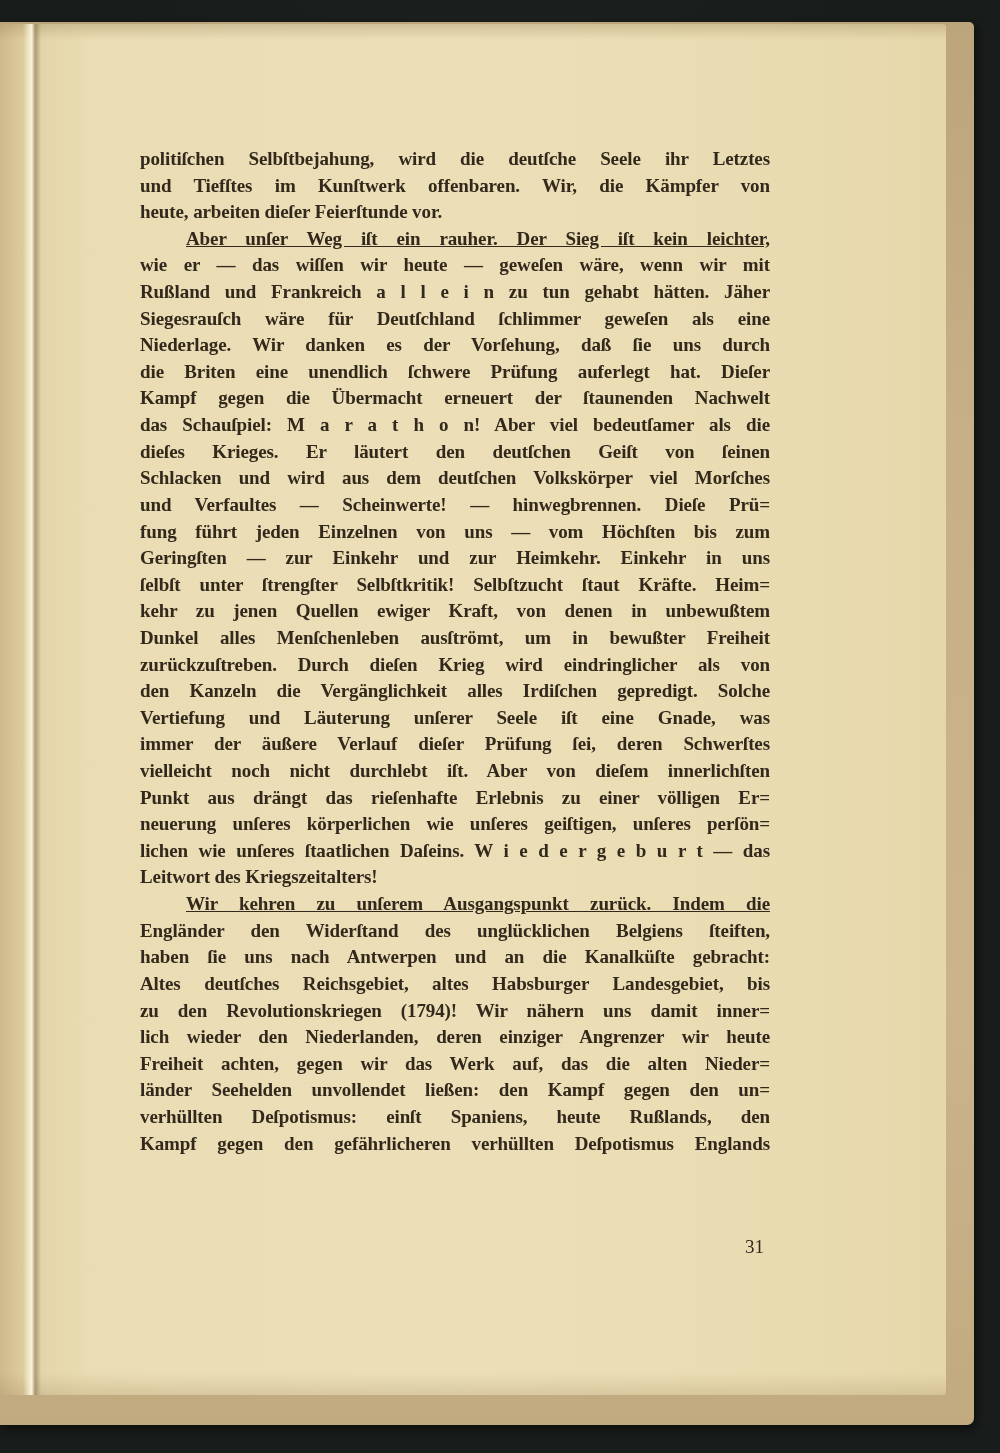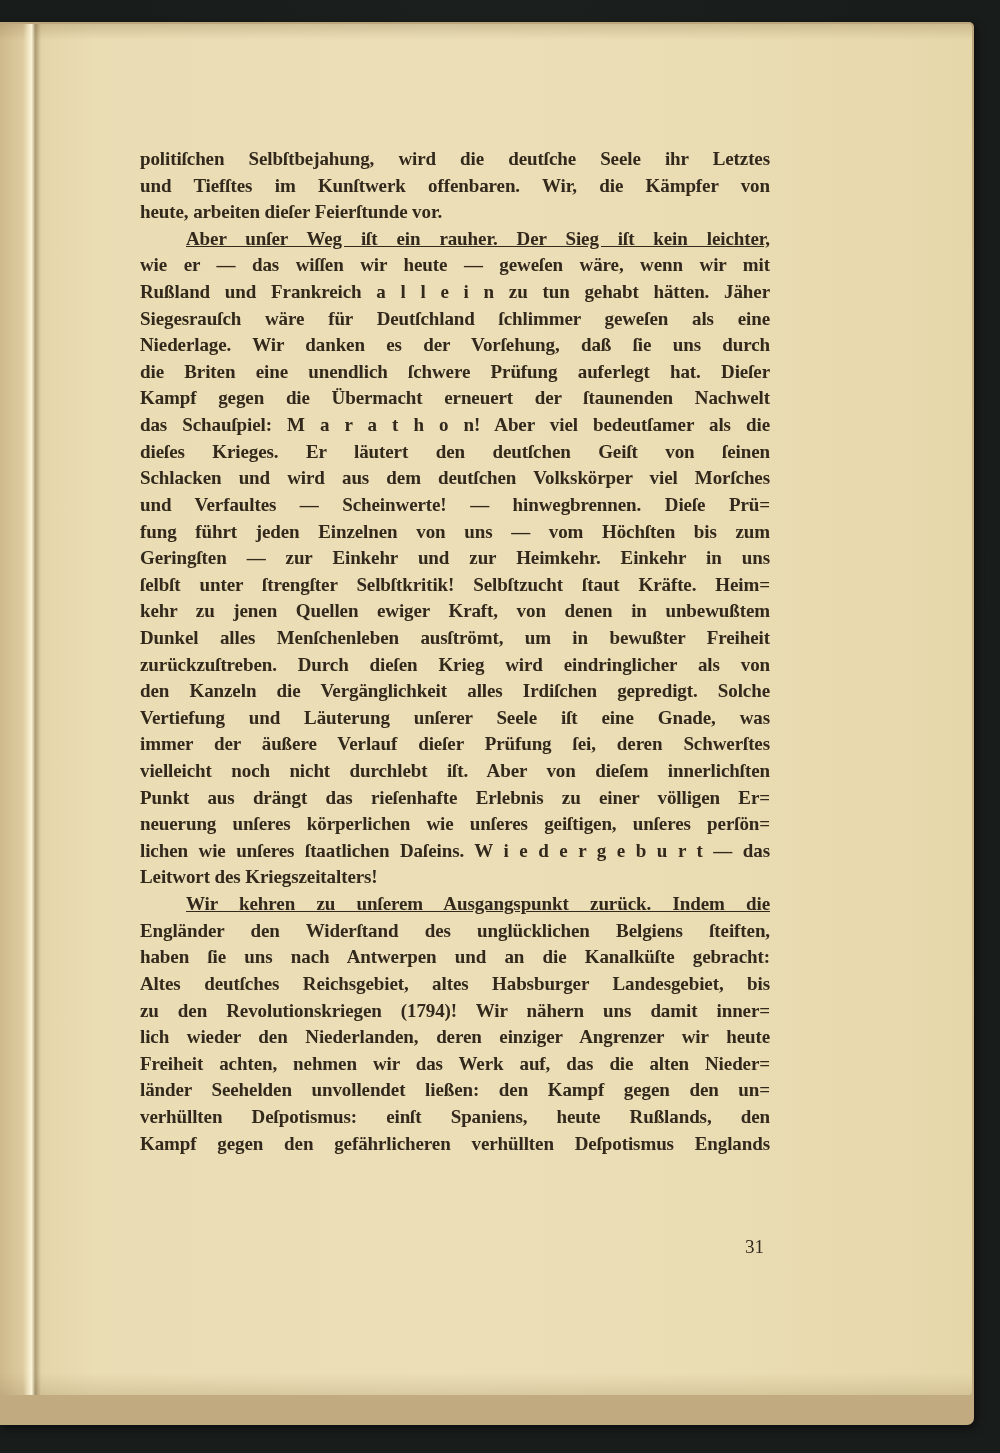--- a/index.html
+++ b/index.html
@@ -38,21 +38,20 @@
     left: 0;
     top: 24px;
     width: 946px;
     height: 1371px;
     border-radius: 0 3px 3px 0;
     background-image:
       linear-gradient(180deg, rgba(140,115,72,0.28) 0px, rgba(140,115,72,0) 16px,
                       rgba(140,115,72,0) calc(100% - 22px), rgba(140,115,72,0.20) 100%),
       linear-gradient(90deg, #cdb98c 0px, #dcca9d 20px, #e5d6ab 46px, #eadcb3 92px,
                       var(--paper, #ecdfb8) 45%, #eadcb2 78%, #e6d7ab 100%);
-    padding-left: 26px;
   }
   
   .crease {
     position: absolute;
     left: 23px;
     top: 0;
     width: 18px;
     height: 100%;
     background: linear-gradient(90deg,
       rgba(110,90,55,0)   0%,
@@ -135,20 +134,20 @@
         <div class="line">Punkt aus drängt das rieſenhafte Erlebnis zu einer völligen Er=</div>
         <div class="line">neuerung unſeres körperlichen wie unſeres geiſtigen, unſeres perſön=</div>
         <div class="line">lichen wie unſeres ſtaatlichen Daſeins. W i e d e r g e b u r t — das</div>
         <div class="line no-just">Leitwort des Kriegszeitalters!</div>
         <div class="line indent">Wir kehren zu unſerem Ausgangspunkt zurück. Indem die</div>
         <div class="line">Engländer den Widerſtand des unglücklichen Belgiens ſteiften,</div>
         <div class="line">haben ſie uns nach Antwerpen und an die Kanalküſte gebracht:</div>
         <div class="line">Altes deutſches Reichsgebiet, altes Habsburger Landesgebiet, bis</div>
         <div class="line">zu den Revolutionskriegen (1794)! Wir nähern uns damit inner=</div>
         <div class="line">lich wieder den Niederlanden, deren einziger Angrenzer wir heute</div>
-        <div class="line">Freiheit achten, nehmen wir das Werk auf, das die alten Nieder=</div>
+        <div class="line">Freiheit achten, gegen wir das Werk auf, das die alten Nieder=</div>
         <div class="line">länder Seehelden unvollendet ließen: den Kampf gegen den un=</div>
         <div class="line">verhüllten Deſpotismus: einſt Spaniens, heute Rußlands, den</div>
         <div class="line">Kampf gegen den gefährlicheren verhüllten Deſpotismus Englands</div>
       </div>
     <div class="page-number">31</div>
   </div>
 </div>
 
 </body></html>

